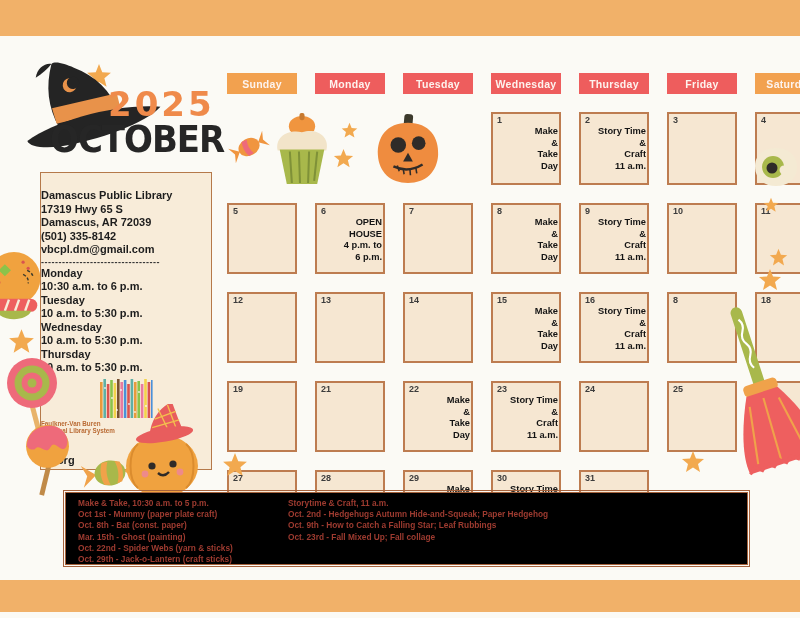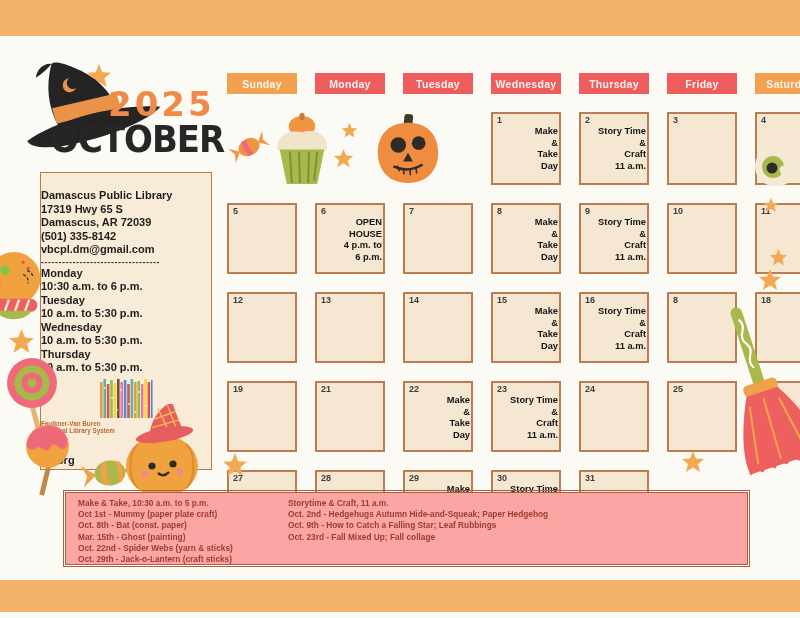--- a/index.html
+++ b/index.html
@@ -25,21 +25,21 @@
   .cal{position:absolute;left:227px;top:73px;display:grid;grid-template-columns:repeat(7,70px);grid-template-rows:21px 73px 71px 71px 71px 70px;column-gap:6px;row-gap:3px;gap:18px;}
   .dh{display:flex;align-items:center;justify-content:center;font-size:10.5px;font-weight:600;color:#fdf3ee;letter-spacing:.3px;}
   .dh.weekday{background:#ee5d5d;}
   .dh.weekend{background:#f2a14f;}
   .deco-strip{grid-column:1 / span 3;position:relative;}
   .cell{position:relative;background:#f6e7d2;border:2px solid #bd7c50;box-sizing:border-box;}
   .cell .num{position:absolute;top:1px;left:4px;font-size:9px;font-weight:600;color:#3c3c3c;}
   .cell .event{margin-top:12px;text-align:right;font-weight:bold;font-size:9.3px;line-height:11.5px;white-space:pre-line;color:#141414;padding:0 1px;}
 
   
-  .footer{position:absolute;left:65px;top:492px;width:683px;height:73px;background:#fca5a5;border:1px solid #a5623c;outline:1px solid #a5623c;outline-offset:1px;box-sizing:border-box;}
+  .footer{position:absolute;left:65px;top:492px;width:683px;height:73px;background:#000000;border:1px solid #a5623c;outline:1px solid #a5623c;outline-offset:1px;box-sizing:border-box;}
   .fcol{position:absolute;top:5px;color:#9e3b30;font-weight:bold;font-size:8.3px;line-height:11.2px;white-space:nowrap;}
   .fcol1{left:12px;}
   .fcol2{left:222px;}
   .fcol3{left:524px;}
   .fcol3 .indent{padding-left:6px;}
 
   
   .dec{position:absolute;}
   svg{display:block;}
 </style>

